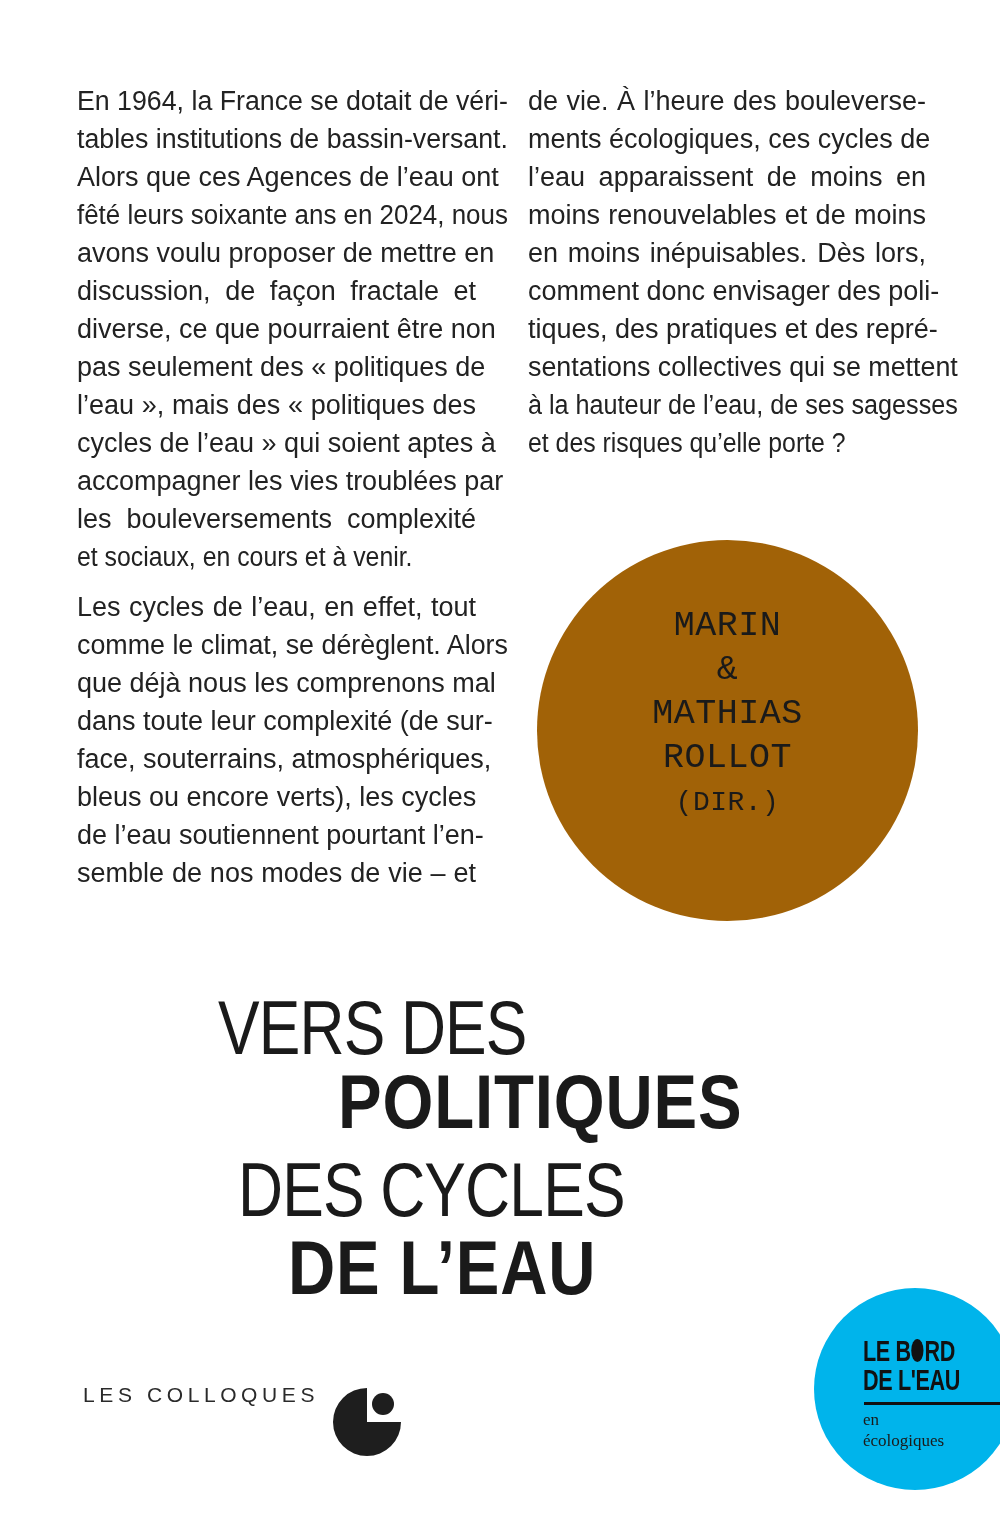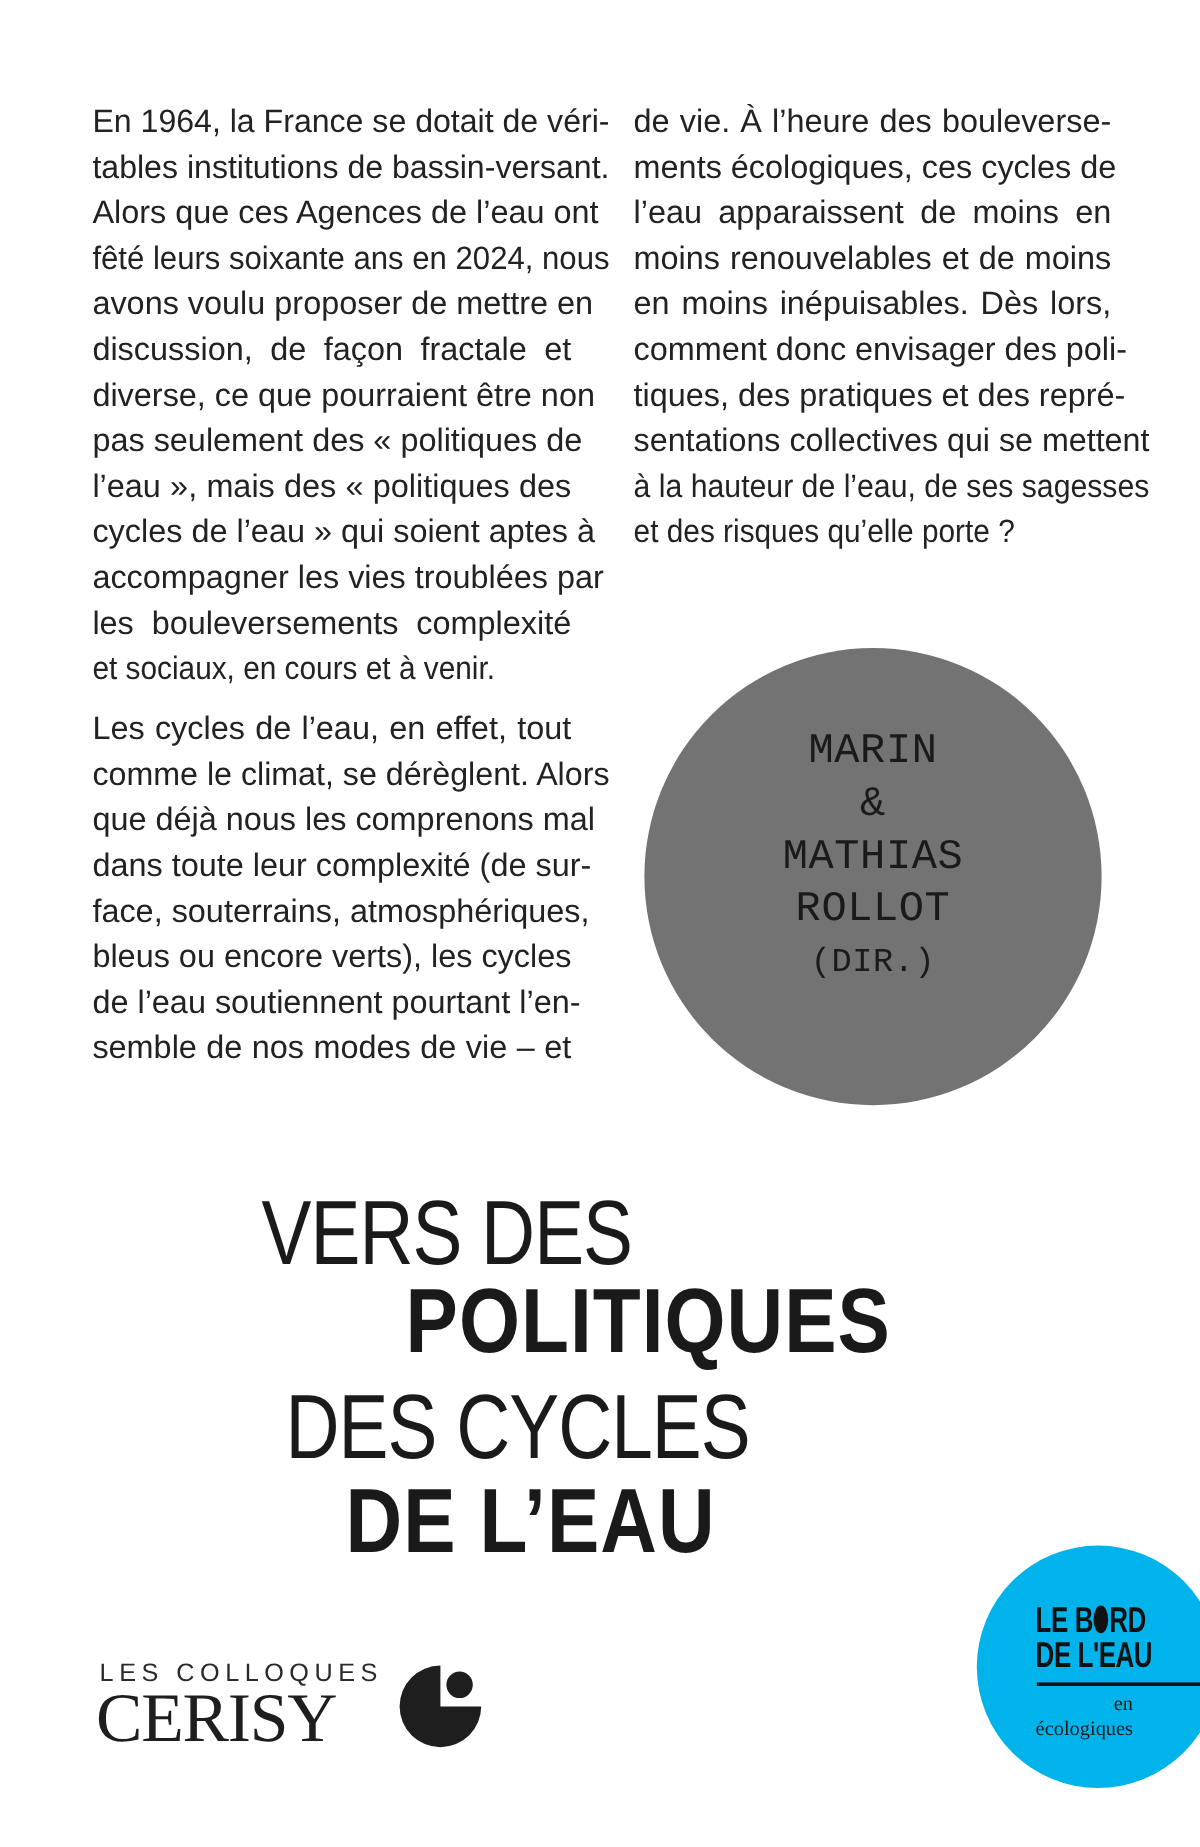--- a/index.html
+++ b/index.html
@@ -35,21 +35,21 @@
     .line.last { text-align-last: left; }
     .para-gap { height: 12px; }
 
     .authors-circle {
       position: absolute;
       left: 537px;
       top: 540px;
       width: 381px;
       height: 381px;
       border-radius: 50%;
-      background: #737373;
+      background: #a16207;
       display: flex;
       flex-direction: column;
       align-items: center;
       padding-top: 64px;
     }
     .author-line {
       font-family: "Liberation Mono", "DejaVu Sans Mono", monospace;
       font-size: 35px;
       line-height: 44px;
       color: #1a1a1a;
@@ -151,21 +151,20 @@
     }
     .series-sub {
       position: absolute;
       left: 49px;
       top: 121px;
       font-family: "Liberation Serif", serif;
       font-size: 17px;
       line-height: 21px;
       color: #1a1a1a;
       white-space: nowrap;
-      text-align: right;
     }
   </style>
 </head>
 <body>
 
 <div class="col col-left">
   <div>
     <span class="line" style="width: 403.016px; transform: scaleX(0.990036);">En 1964, la France se dotait de véri-</span>
     <span class="line" style="width: 403px; transform: scaleX(0.990074);">tables institutions de bassin-versant.</span>
     <span class="line">Alors que ces Agences de l’eau ont</span>
@@ -216,21 +215,20 @@
 
 <div class="title">
   <div class="t-line t1">VERS DES</div>
   <div class="t-line t2">POLITIQUES</div>
   <div class="t-line t3">DES CYCLES</div>
   <div class="t-line t4">DE L’EAU</div>
 </div>
 
 <div class="publisher">
   <div class="pub-top">LES COLLOQUES</div>
-  <div class="pub-main">CERISY</div>
 </div>
 <div class="pub-logo">
   <svg width="70" height="70" viewBox="0 0 70 70">
     <path d="M35 35 L35 1 A34 34 0 1 0 69 35 Z" fill="#1e1e1e"></path>
     <circle cx="51" cy="17" r="11" fill="#1e1e1e"></circle>
   </svg>
 </div>
 
 <div class="series-badge">
   <div class="series-title">

